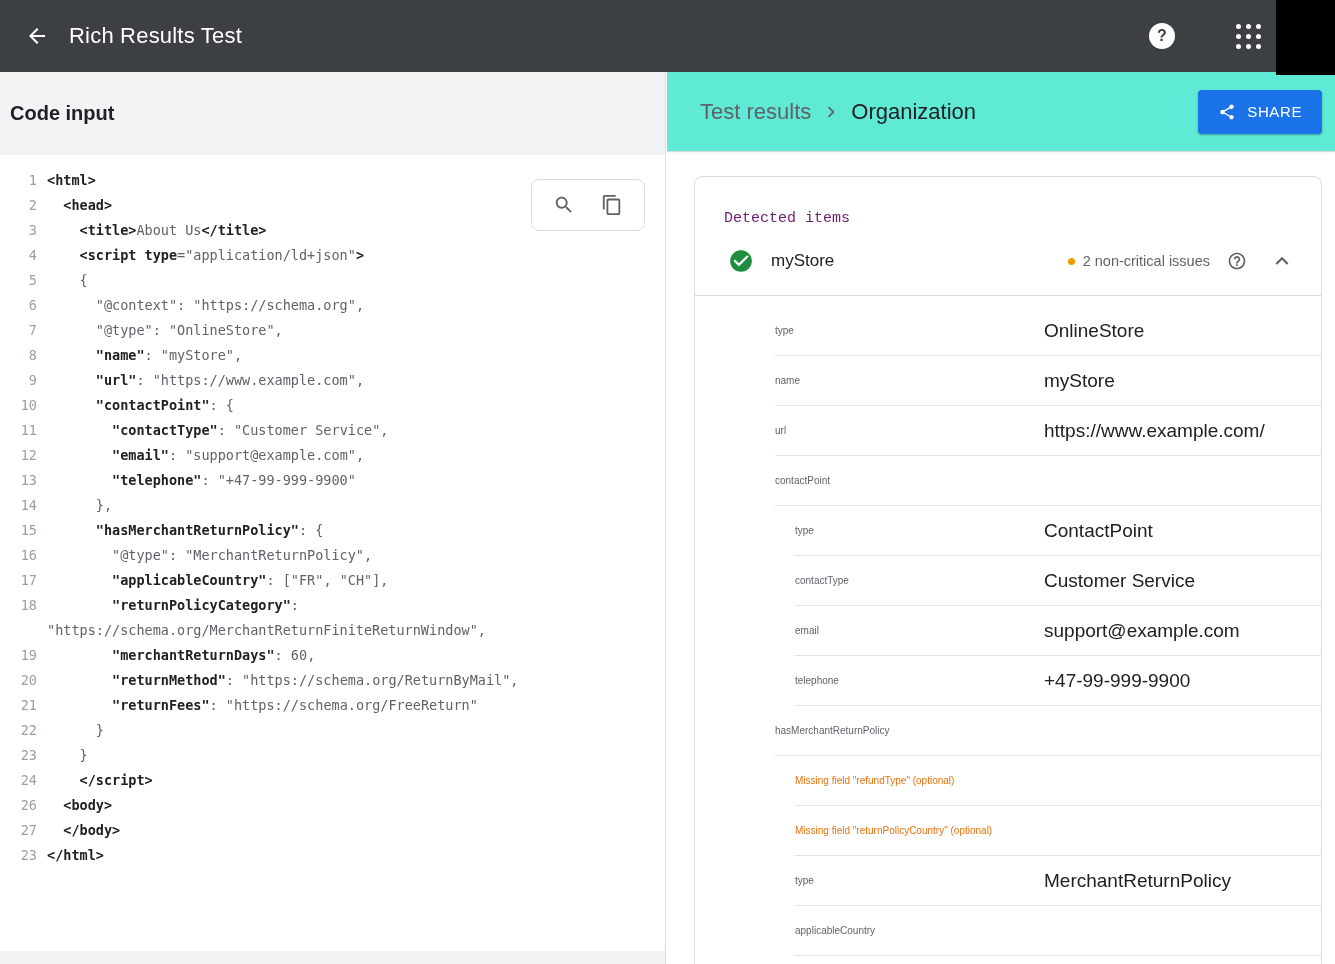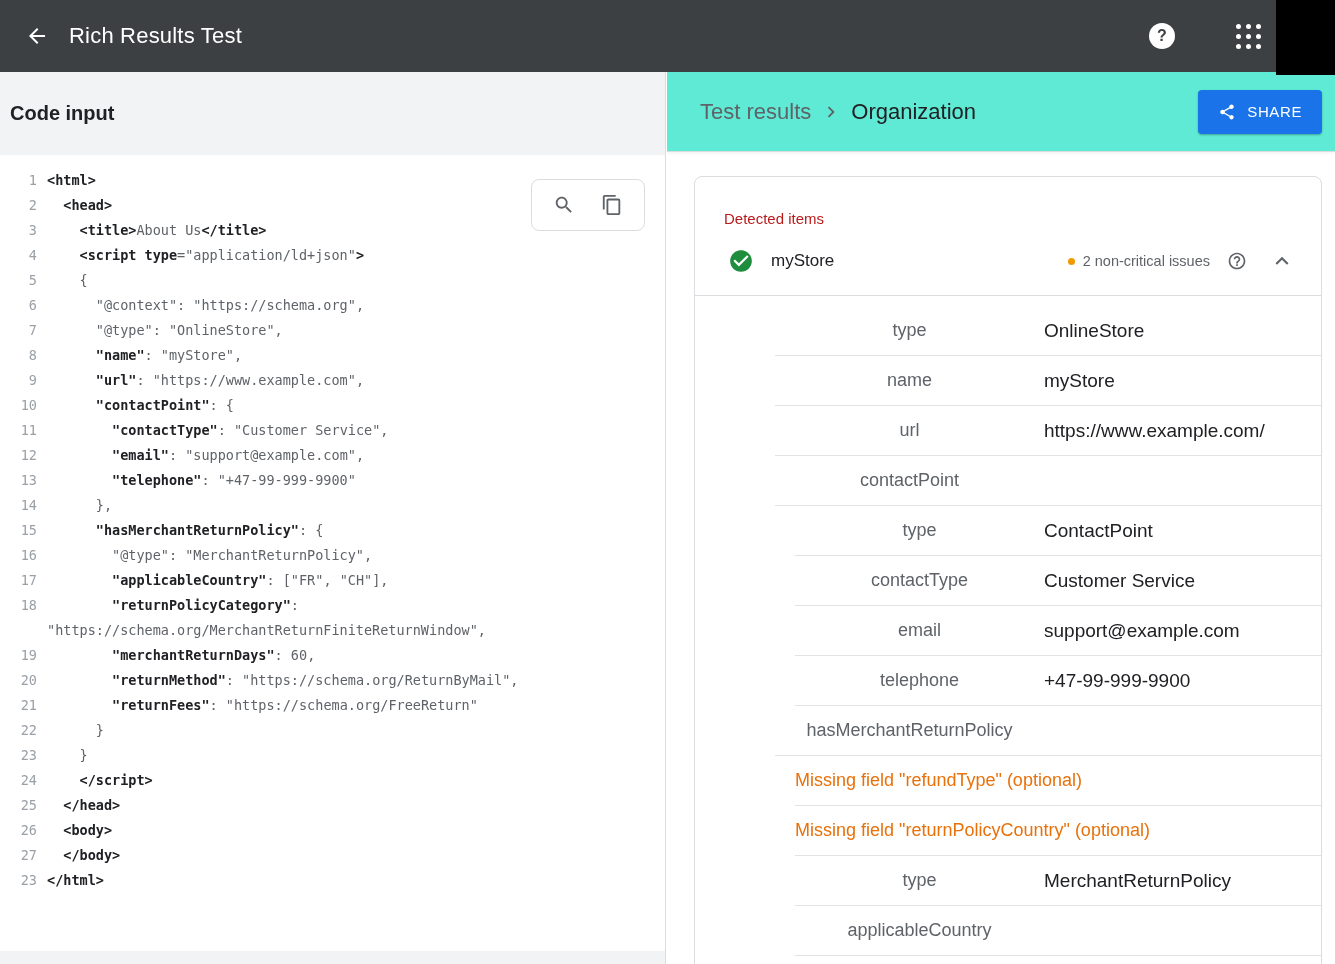--- a/index.html
+++ b/index.html
@@ -69,38 +69,38 @@
   .crumb-chevron { margin:0 9px; display:flex; align-items:center; }
   .breadcrumb .current { font-size:22px; color:#202124; }
   .share-btn { margin-left:auto; height:44px; padding:11px 20px; background:#1a73e8;
                color:#fff; border:none; border-radius:4px; cursor:pointer;
                display:flex; align-items:center; gap:11px; font-size:15px;
                letter-spacing:0.6px; font-family:"Liberation Sans",sans-serif;
                box-shadow:0 1px 2px rgba(0,0,0,0.3); }
 
   .results-body { padding:24px 13px 0 27px; }
   .card { border:1px solid #dadce0; border-radius:8px; background:#fff; }
-  .card-title { padding:33px 0 0 29px; font-size:15px; color:#b91c1c; }
+  .card-title { padding:33px 0 0 29px; font-size:15px; color:#701a75;font-family:Liberation Mono, monospace; }
   .item-header { height:69px; display:flex; align-items:center;
                  padding:0 26px 0 33px; border-bottom:1px solid #dadce0; cursor:pointer; }
   .item-name { margin-left:17px; font-size:17px; color:#202124; }
   .item-meta { margin-left:auto; display:flex; align-items:center; }
   .issue-dot { width:7px; height:7px; border-radius:50%; background:#f29900;
                margin-right:8px; }
   .issues-text { font-size:14.5px; color:#5f6368; margin-right:17px; }
   .meta-icon { background:none; border:none; cursor:pointer; display:flex;
                align-items:center; justify-content:center; }
   .meta-icon.help { margin-right:22px; }
 
   .detail-rows { padding-top:10px; padding-bottom:30px; }
   .detail-row { height:50px; display:flex; align-items:center;
                 border-bottom:1px solid #e1e3e6; }
   .detail-row.indent-0 { margin-left:80px; }
   .detail-row.indent-1 { margin-left:100px; }
-  .row-label { font-size:18px; color:#5f6368; flex:none;text-align:center; }
+  .row-label { font-size:10px; color:#5f6368; flex:none; }
   .indent-0 .row-label { width:269px; }
   .indent-1 .row-label { width:249px; }
   .row-value { font-size:19px; color:#202124; }
   .detail-row.kind-warning .row-label { width:auto; color:#e8710a; }
 </style>
 </head>
 <body>
 
 <header class="topbar">
   <button class="back-btn">
@@ -236,24 +236,20 @@
           <span class="line-num">22</span>
           <span class="line-content"><span class="tok-punc">      }</span></span>
         </div>
         <div class="code-line">
           <span class="line-num">23</span>
           <span class="line-content"><span class="tok-punc">    }</span></span>
         </div>
         <div class="code-line">
           <span class="line-num">24</span>
           <span class="line-content"><span class="tok-plain">    </span><span class="tok-tag">&lt;/script&gt;</span></span>
-        </div>
-        <div class="code-line">
-          <span class="line-num">25</span>
-          <span class="line-content"><span class="tok-plain">  </span><span class="tok-tag">&lt;/head&gt;</span></span>
         </div>
         <div class="code-line">
           <span class="line-num">26</span>
           <span class="line-content"><span class="tok-plain">  </span><span class="tok-tag">&lt;body&gt;</span></span>
         </div>
         <div class="code-line">
           <span class="line-num">27</span>
           <span class="line-content"><span class="tok-plain">  </span><span class="tok-tag">&lt;/body&gt;</span></span>
         </div>
         <div class="code-line">

